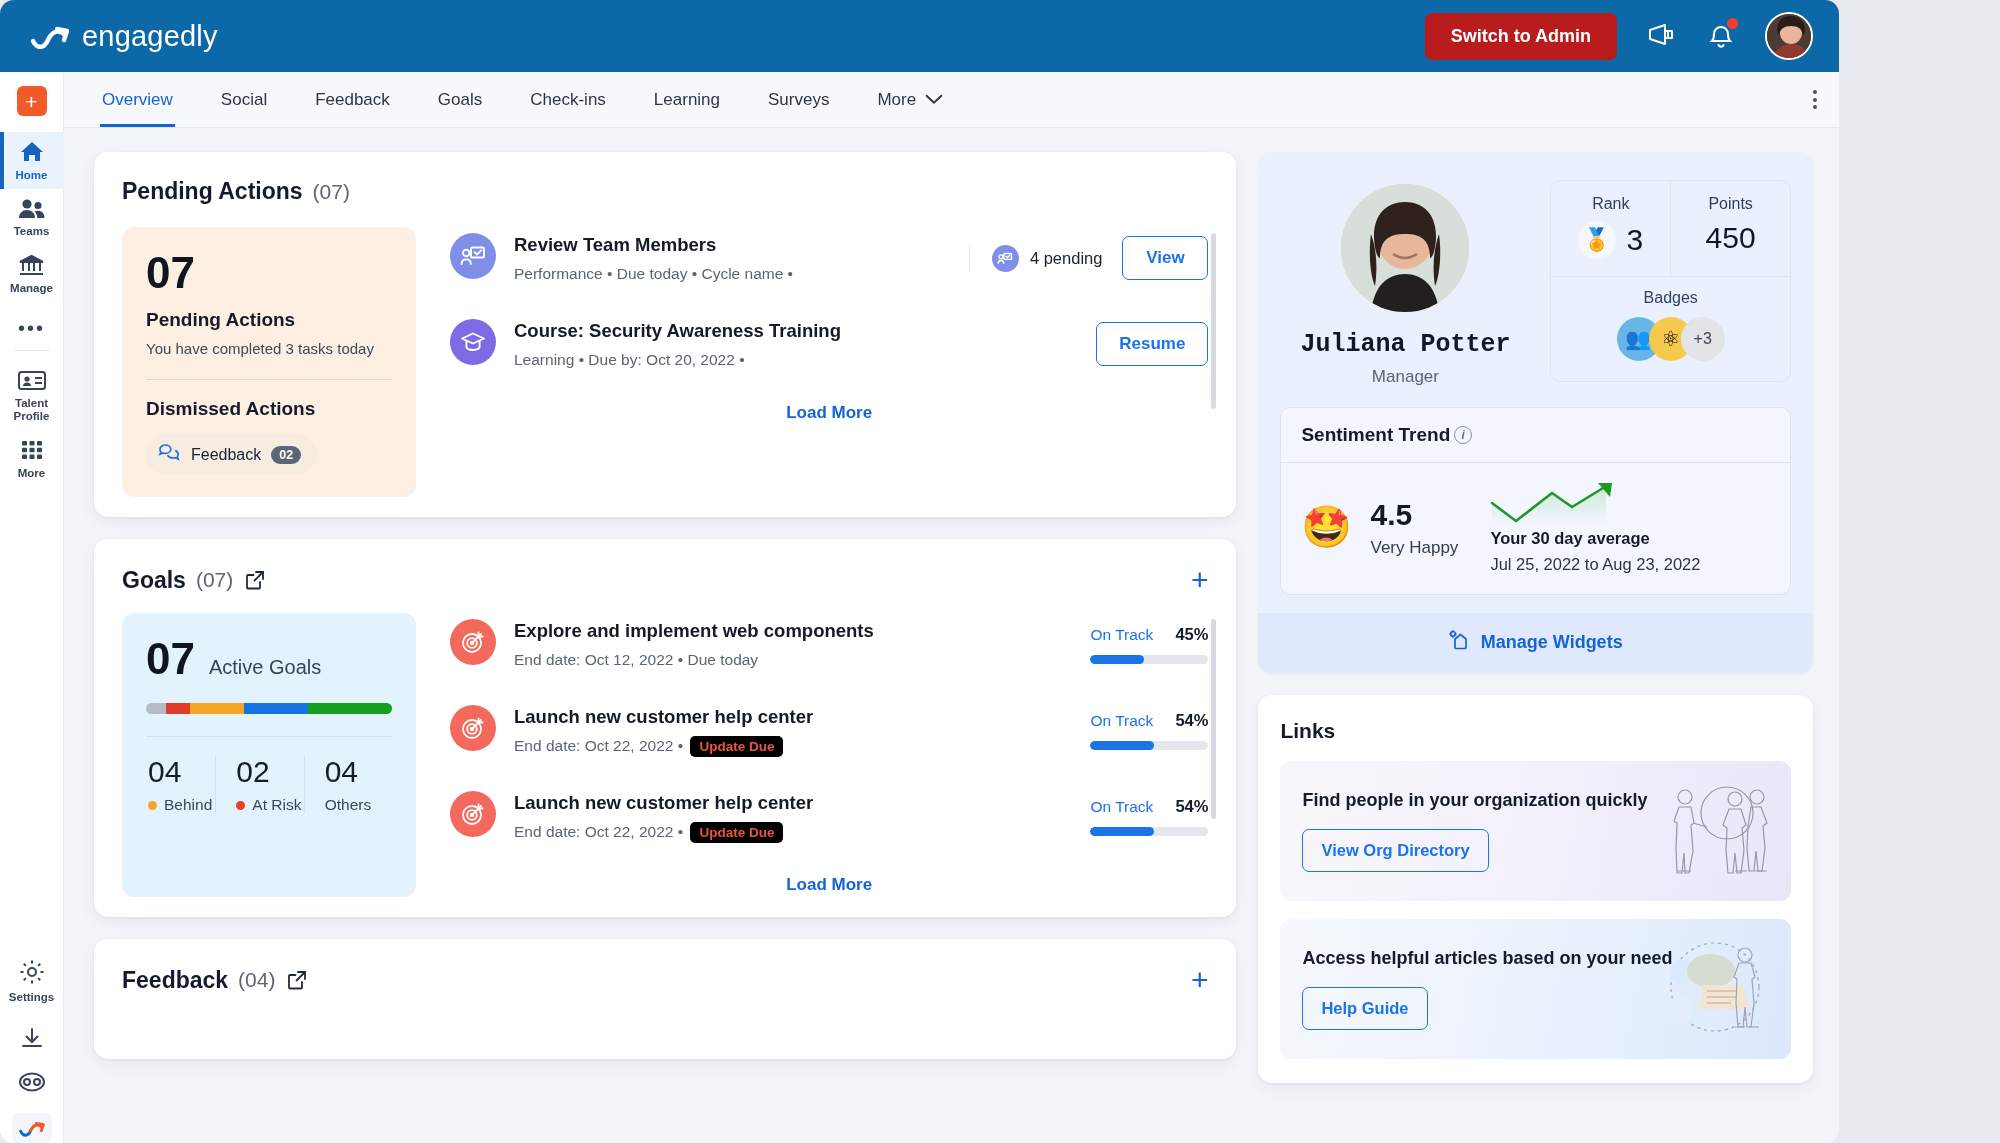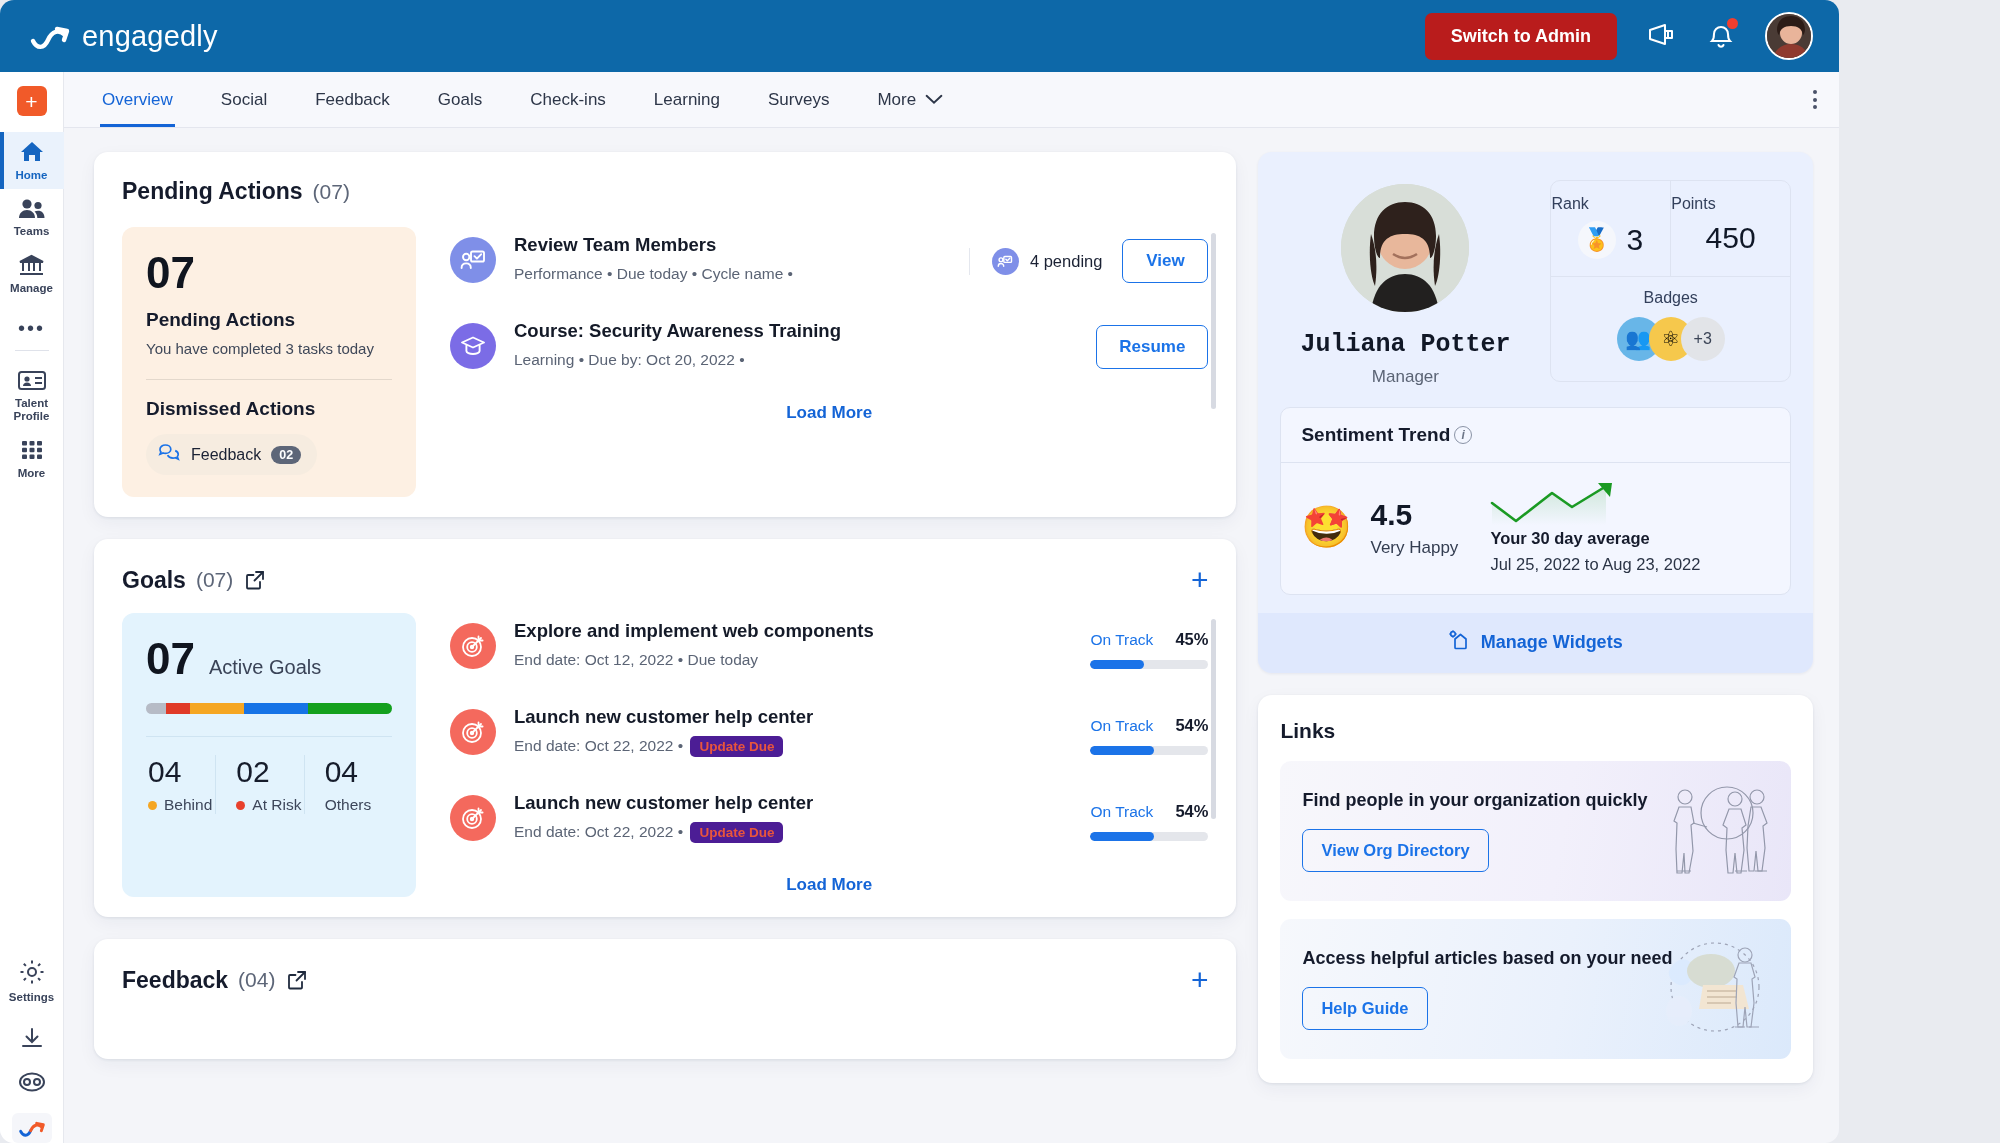--- a/index.html
+++ b/index.html
@@ -143,34 +143,34 @@
     background: #f6ece0; border-radius: 22px; padding: 9px 16px 9px 12px;
     cursor: pointer;
   }
   .chip-label { font-size: 16px; color: #1b2234; }
   .chip-badge {
     background: #5d6678; color: #fff; font-size: 12.5px; font-weight: 700;
     border-radius: 11px; padding: 2px 8px;
   }
 
   .list-col { flex: 1; position: relative; }
-  .list-row { display: flex; align-items: flex-end; padding: 6px 0 30px; }
+  .list-row { display: flex; align-items: flex-start; padding: 6px 0 30px; }
   .av {
     width: 46px; height: 46px; border-radius: 50%; flex: 0 0 46px;
     display: flex; align-items: center; justify-content: center; margin-right: 18px;
   }
   .av.purple { background: #7f8fe8; }
   .av.orange { background: #f5a623; }
   .av.violet { background: #7b6ce6; }
   .av.coral   { background: #f4695d; }
   .row-text { flex: 1; padding-top: 1px; }
   .row-title { font-size: 18.5px; font-weight: 700; color: #141a28; }
   .row-meta { font-size: 15.5px; color: #5b6475; margin-top: 9px; }
   .tag-due {
-    background: #4c1d95; color: #e8553c; font-size: 13.5px; font-weight: 700;
+    background: #000000; color: #e8553c; font-size: 13.5px; font-weight: 700;
     border-radius: 5px; padding: 3px 9px; margin-left: 3px;
   }
   .row-right { display: flex; align-items: center; gap: 20px; padding-top: 3px; }
   .pending-pill { display: flex; align-items: center; gap: 11px; padding-left: 22px; border-left: 1px solid #e4e7ee; }
   .pending-mini { width: 27px; height: 27px; border-radius: 50%; background:#7f8fe8; display:flex;align-items:center;justify-content:center;}
   .pending-text { font-size: 16.5px; color: #1b2234; }
   .btn-outline {
     border: 1px solid #1b73e8; color: #1b73e8; background: #fff;
     border-radius: 7px; font-size: 17px; font-weight: 700; font-family: inherit;
     padding: 11px 22px; cursor: pointer; min-width: 86px;
@@ -216,21 +216,21 @@
     width: 128px; height: 128px; border-radius: 50%; margin: 0 auto;
     background: #d6dcd6; overflow: hidden; position: relative;
   }
   .profile-name { font-size: 25px; font-weight: 700; color: #111827; margin-top: 18px; font-family: Liberation Mono, monospace; }
   .profile-role { font-size: 17px; color: #5b6475; margin-top: 8px; }
   .stats-box {
     flex: 1; border: 1px solid #dde3f1; border-radius: 10px; overflow: hidden;
     display: flex; flex-direction: column; margin-top: 4px; height: 202px;
   }
   .stats-row { display: flex; flex: 0 0 96px; border-bottom: 1px solid #dde3f1; }
-  .stats-cell { flex: 1; padding-top: 14px; }
+  .stats-cell { flex: 1; text-align: center; padding-top: 14px; }
   .stats-cell + .stats-cell { border-left: 1px solid #dde3f1; }
   .stats-label { font-size: 16px; color: #33405c; }
   .stats-val { font-size: 30px; color: #101828; margin-top: 8px; display:flex; align-items:center; justify-content:center; gap:10px; }
   .ribbon-circle { width: 38px; height: 38px; border-radius: 50%; background: #f5f7fc; display:flex;align-items:center;justify-content:center; font-size: 22px;}
   .badges-wrap { flex: 1; text-align: center; padding-top: 12px; }
   .badge-row { display: flex; justify-content: center; margin-top: 10px; }
   .badge-dot {
     width: 44px; height: 44px; border-radius: 50%;
     display: flex; align-items: center; justify-content: center; font-size: 21px;
   }

